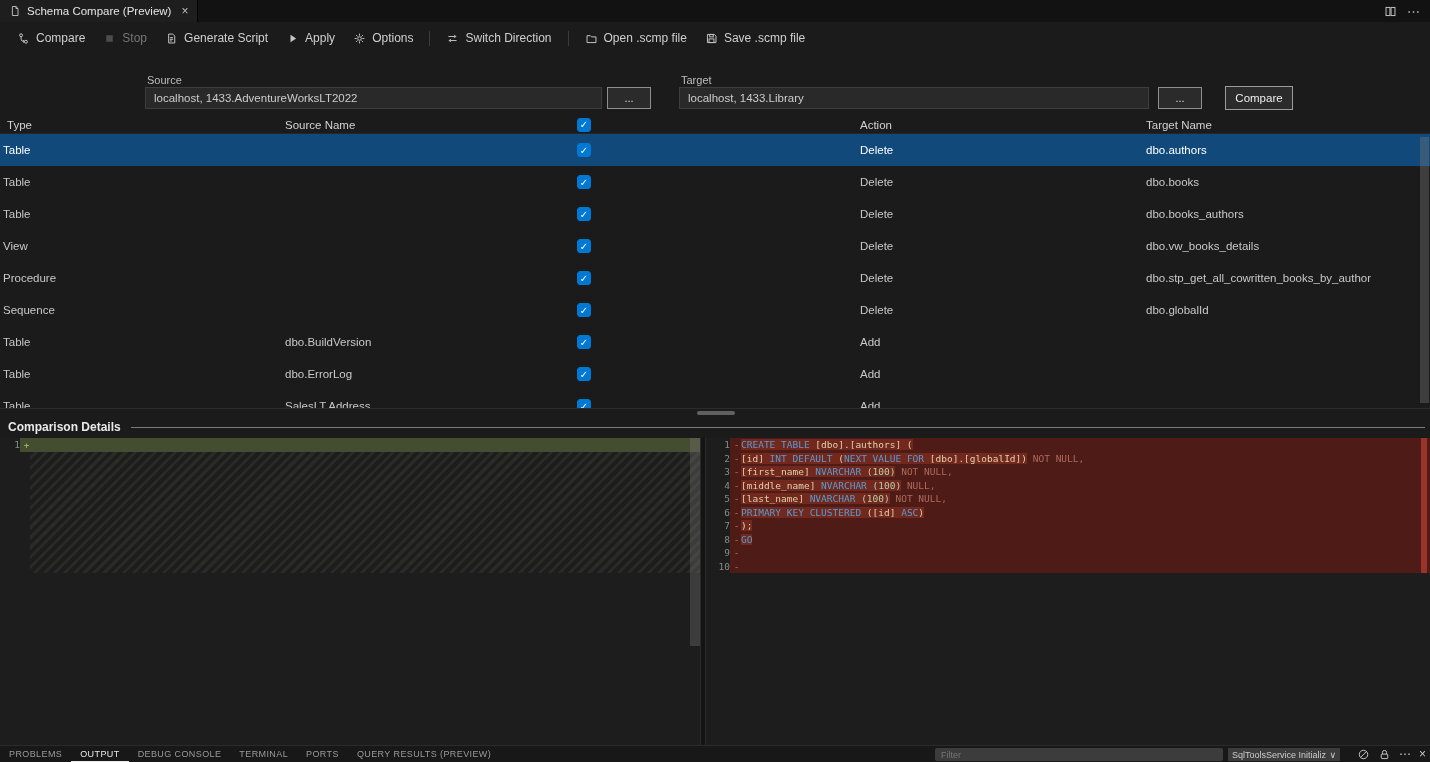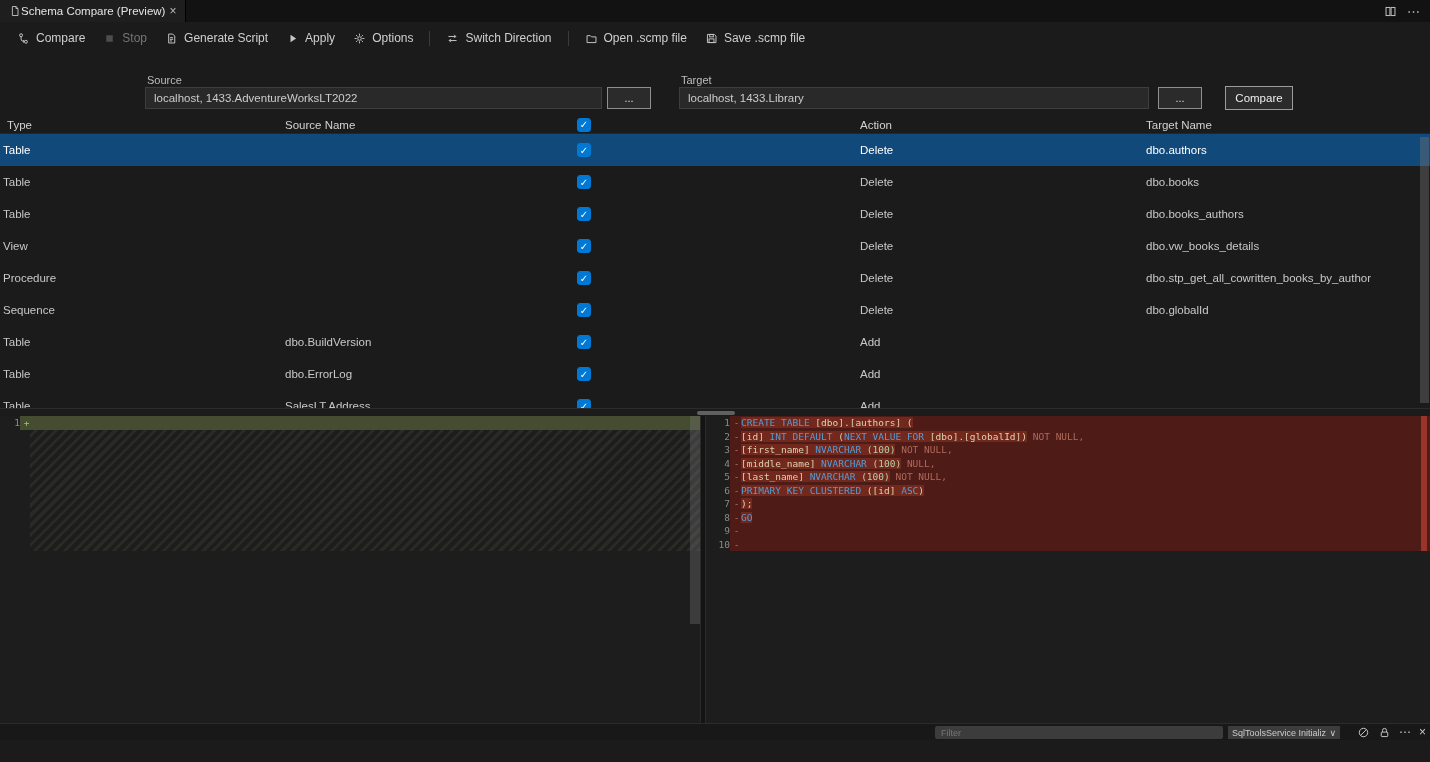--- a/index.html
+++ b/index.html
@@ -2,21 +2,21 @@
 <html><head>
 <meta charset="utf-8">
 <style>
   * { box-sizing: border-box; }
   html,body { margin:0; padding:0; background:#101010; }
   body { font-family:"Liberation Sans",sans-serif; color:#ccc; }
   .app { position:relative; width:1430px; height:762px; background:#1b1b1b; overflow:hidden; }
 
   
   .tabbar { height:22px; background:#121212; display:flex; align-items:stretch; }
-  .tab { display:flex; align-items:center; padding:0 9px; background:#1e1e1e; border-right:1px solid #000; font-size:11.5px; color:#e4e4e4; cursor:pointer; }
+  .tab { display:flex; align-items:center; gap:6px; padding:0 9px; background:#1e1e1e; border-right:1px solid #000; font-size:11.5px; color:#e4e4e4; cursor:pointer; }
   .tab .close { color:#bbb; font-size:12px; margin-left:4px; }
   .tabbar-actions { margin-left:auto; display:flex; align-items:center; gap:10px; padding-right:10px; color:#c5c5c5; }
   .tabbar-actions .glyph { font-size:13px; }
 
   
   .toolbar { height:32px; display:flex; align-items:center; padding-left:8px; }
   .tb-item { display:flex; align-items:center; gap:6px; padding:4px 9px; font-size:12px; color:#cfcfcf; border-radius:3px; cursor:pointer; white-space:nowrap; }
   .tb-item.disabled { color:#767676; }
   .tb-item.disabled svg { opacity:.45; }
   .tb-sep { width:1px; height:15px; background:#3b3b3b; margin:0 7px; }
@@ -269,20 +269,24 @@
           <div></div>
         </div>
       </div>
     <div class="grid-scroll"></div>
   </div>
 
   <div class="splitter">
     <div class="handle"></div>
   </div>
 
+  <div class="details-header">
+    <span class="details-title">Comparison Details</span>
+    <span class="details-rule"></span>
+  </div>
 
   <div class="diff">
     <div class="pane left">
       <div id="left-lines">
           <div class="code-line"><span class="gutter">1</span><span class="code changed-add"><span class="marker">+</span></span></div>
         </div>
       <div class="filler"></div>
       <div class="left-scroll"></div>
     </div>
     <div class="sash"></div>
@@ -297,20 +301,28 @@
           <div class="code-line"><span class="gutter">7</span><span class="code changed-del"><span class="marker">-</span><span class="tok-id hl">);</span></span></div>
           <div class="code-line"><span class="gutter">8</span><span class="code changed-del"><span class="marker">-</span><span class="tok-kw hl">GO</span></span></div>
           <div class="code-line"><span class="gutter">9</span><span class="code changed-del"><span class="marker">-</span></span></div>
           <div class="code-line"><span class="gutter">10</span><span class="code changed-del"><span class="marker">-</span></span></div>
         </div>
       <div class="right-ruler"></div>
     </div>
   </div>
 
   <div class="panel">
+    <div style="display:flex;height:100%" id="panel-tabs">
+        <div class="panel-tab">PROBLEMS</div>
+        <div class="panel-tab active">OUTPUT</div>
+        <div class="panel-tab">DEBUG CONSOLE</div>
+        <div class="panel-tab">TERMINAL</div>
+        <div class="panel-tab">PORTS</div>
+        <div class="panel-tab">QUERY RESULTS (PREVIEW)</div>
+      </div>
     <input class="panel-filter" placeholder="Filter" style="">
     <div class="panel-select">
       <span>SqlToolsService Initializ</span>
       <span>∨</span>
     </div>
     <div class="panel-actions">
         <span class="pa-btn">
           <svg width="13" height="13" viewBox="0 0 16 16" fill="none" stroke="#c5c5c5" stroke-width="1.2">
             <circle cx="8" cy="8" r="5.2"></circle>
             <path d="M4.3 11.7l7.4-7.4"></path>

